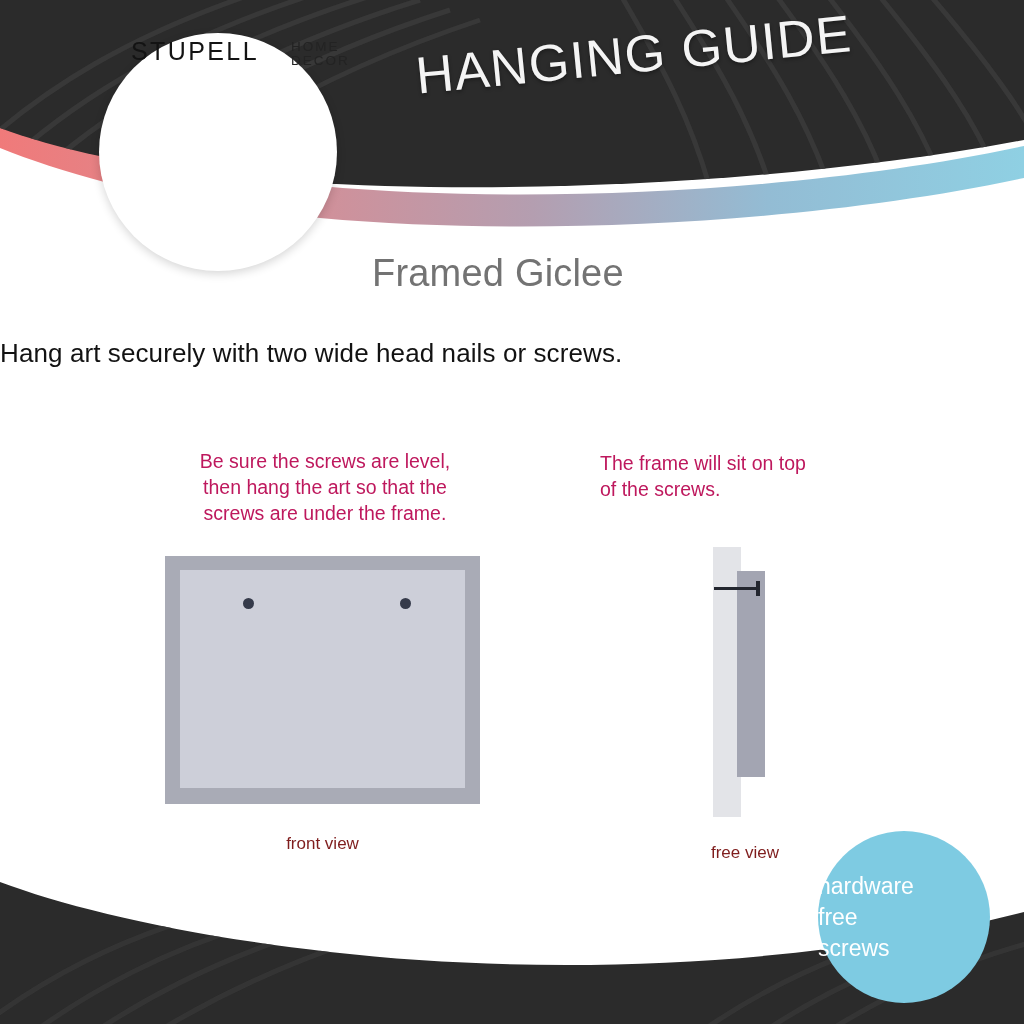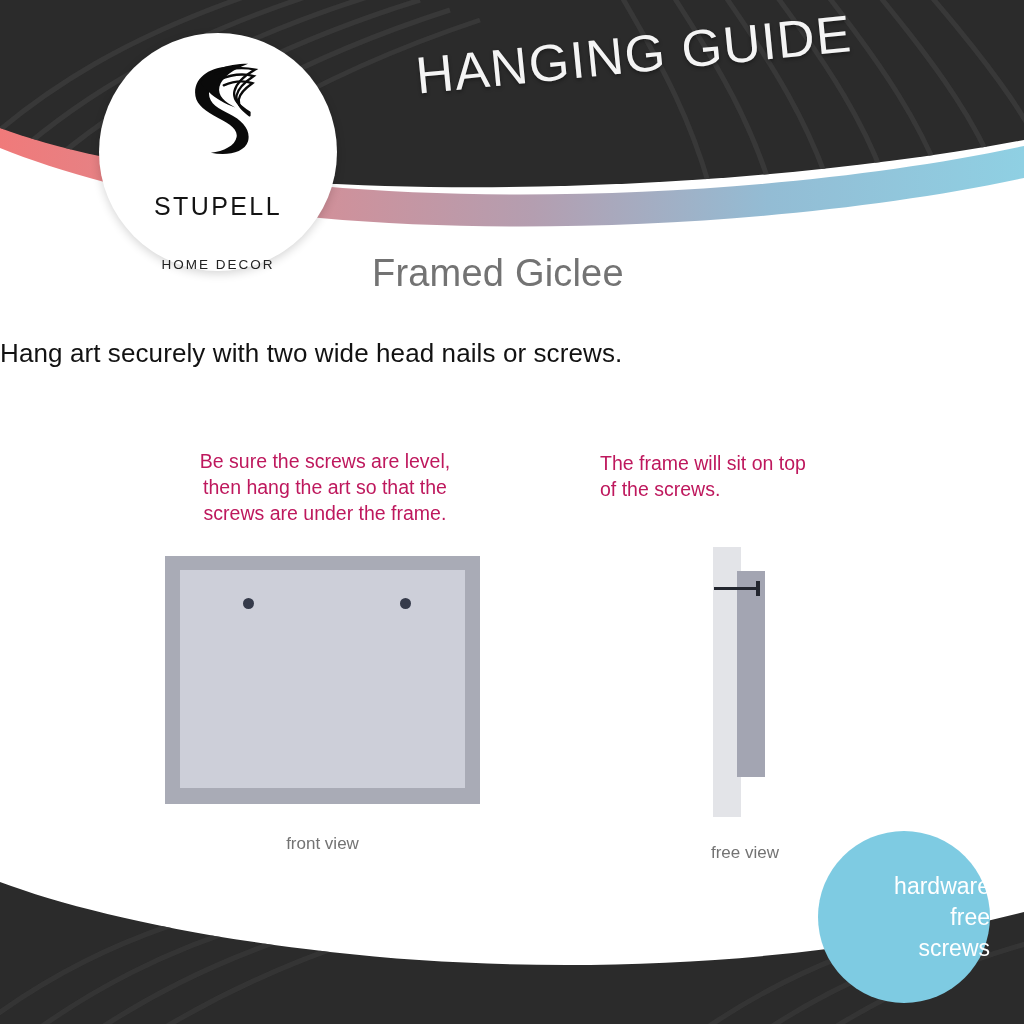--- a/index.html
+++ b/index.html
@@ -34,22 +34,21 @@
     position: absolute;
     left: 99px;
     top: 33px;
     width: 238px;
     height: 238px;
     border-radius: 50%;
     background: #ffffff;
     box-shadow: 0 3px 10px rgba(0,0,0,0.16);
     z-index: 30;
     display: flex;
-    flex-direction: column;
-    align-items: center;
+    align-items: flex-start;
     justify-content: flex-start;
     gap: 32px;
   }
   #logo-mark {
     margin-top: 28px;
     width: 124px;
     height: 132px;
   }
   #logo-wordmark {
     margin-top: 6px;
@@ -199,40 +198,40 @@
     top: 41px;
     width: 4px;
     height: 15px;
     background: #23262f;
   }
 
   
   .view-label {
     position: absolute;
     font-size: 17px;
-    color: #737373;
+    color: #7f1d1d;
     text-align: center;
     z-index: 20;
   }
   #label-front-view { left: 165px; top: 834px; width: 315px; }
   #label-side-view  { left: 665px; top: 843px; width: 160px; }
 
   
   #hardware-badge {
     position: absolute;
     left: 818px;
     top: 831px;
     width: 172px;
     height: 172px;
     border-radius: 50%;
     background: #7ecbe2;
     z-index: 28;
     display: flex;
     flex-direction: column;
-    align-items: flex-end;
+    align-items: flex-start;
     justify-content: center;
     color: #ffffff;
     font-size: 23px;
     line-height: 31px;
     text-align: center;
   }
 </style>
 </head>
 <body>
 

